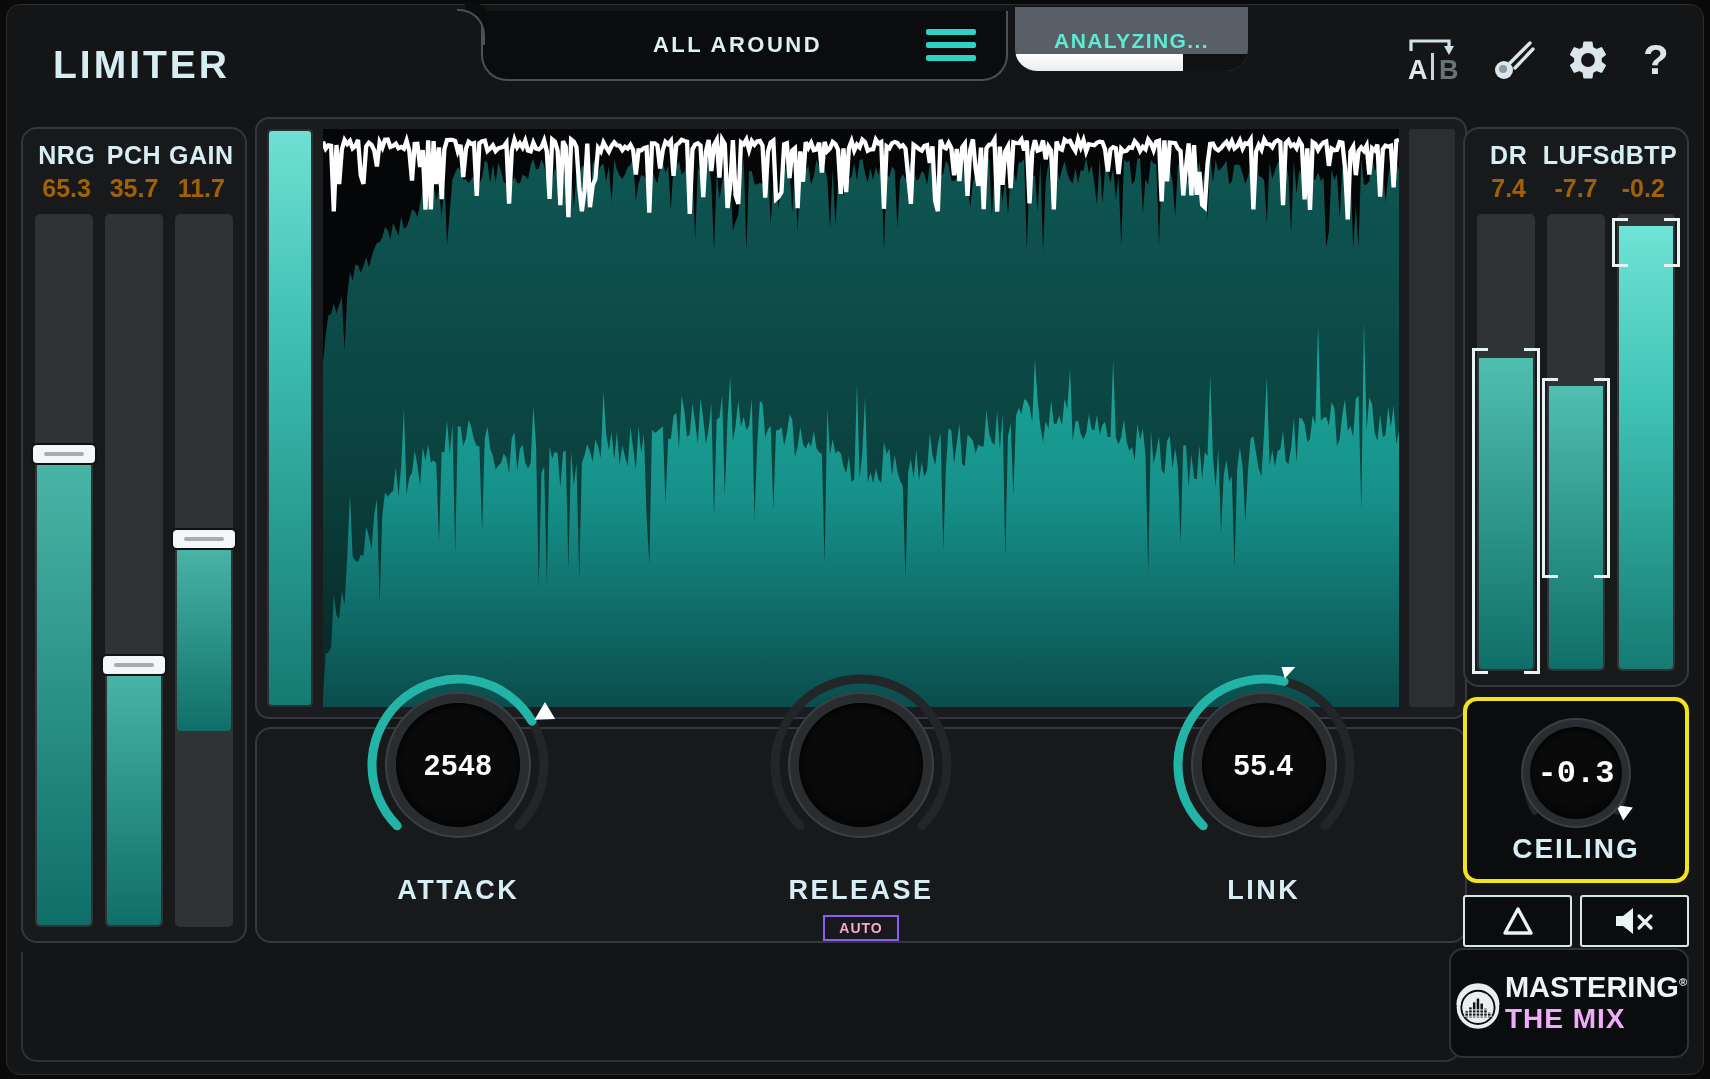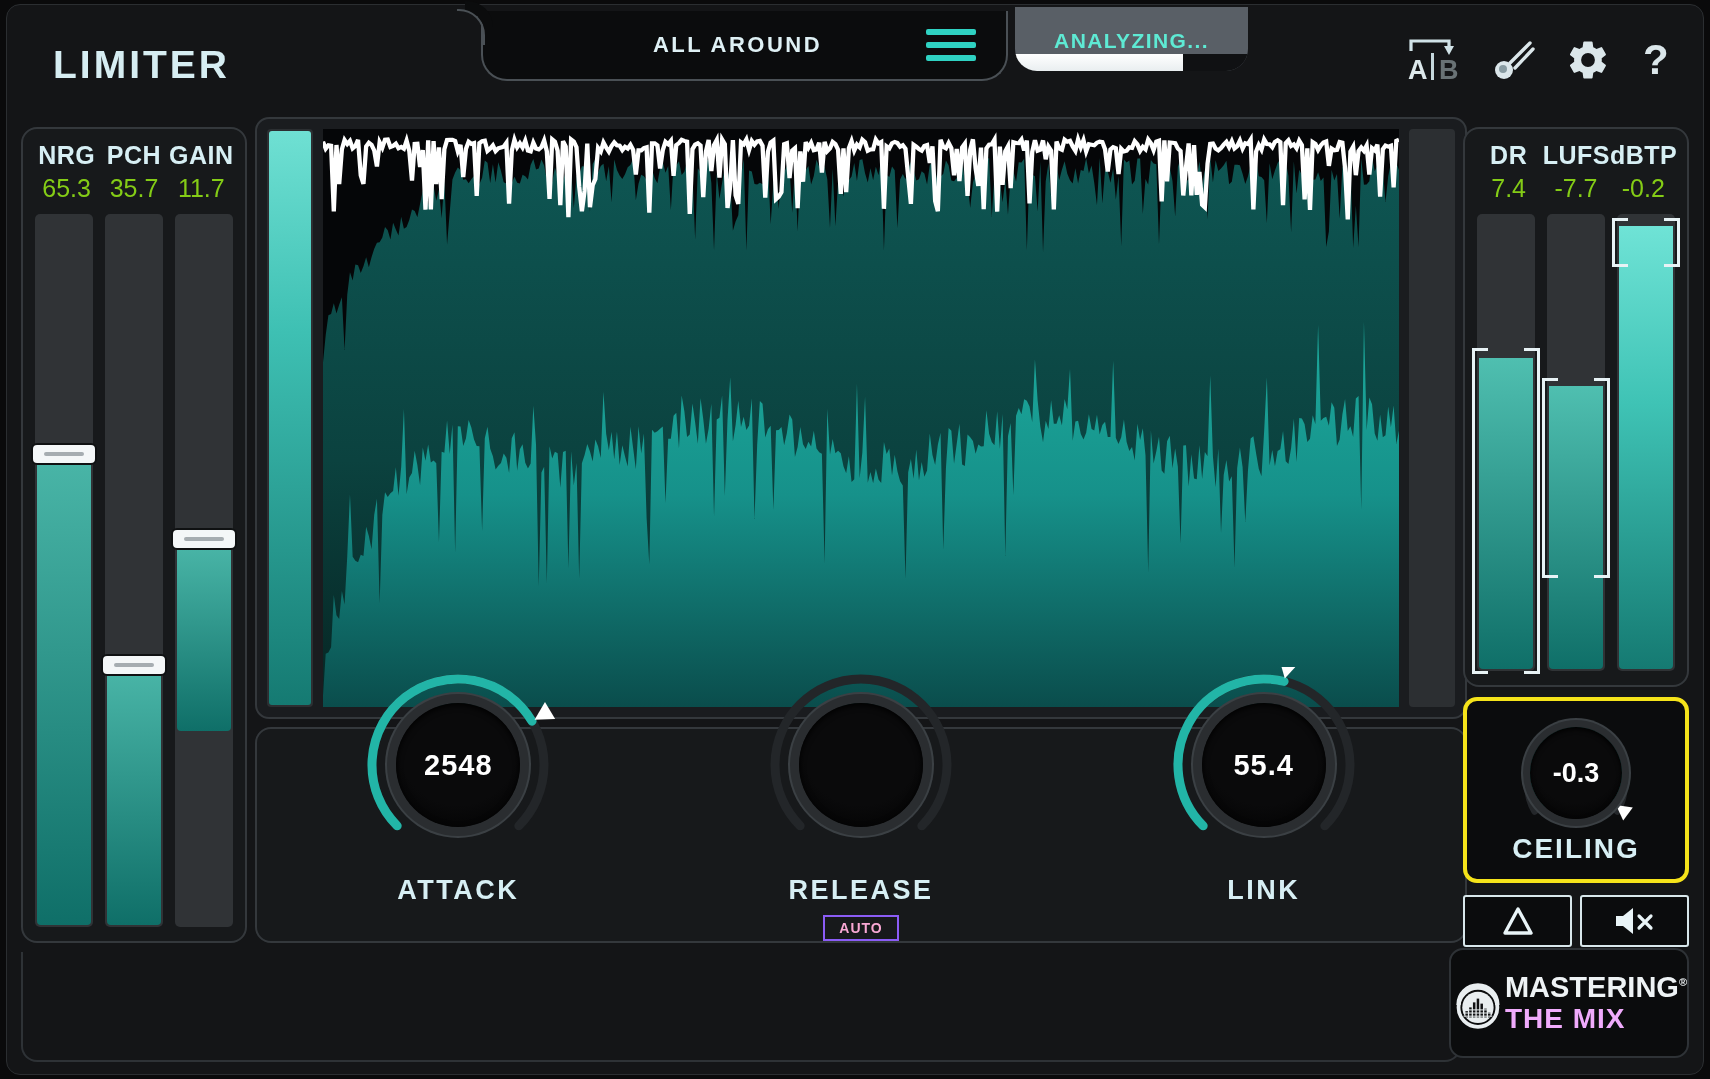--- a/index.html
+++ b/index.html
@@ -127,22 +127,22 @@
   .meter-head .col {
     width: 33%;
     text-align: center;
   }
   .meter-head .mlabel {
     font-size: 25px; font-weight: bold; letter-spacing: .5px;
     color: #d7eff4;
   }
   .meter-head .mval {
     margin-top: 4px;
-    font-size: 25px; font-weight: normal;
-    color: #84cc16;
+    font-size: 25px; font-weight: bold;
+    color: #a16207;
   }
   .faders {
     position:absolute; left: 12px; right: 12px;
     top: 85px; bottom: 14px;
     display:flex; justify-content: space-between;
   }
   .fader {
     position: relative;
     width: 58px;
     background: #303336;
@@ -297,21 +297,21 @@
   .ceiling-knob { position:relative; width: 150px; height: 122px; margin: 6px auto 0; }
   .ceiling-knob svg { position:absolute; left:0; top:0; }
   .ceiling-body {
     position:absolute; left: 29px; top: 20px;
     width: 92px; height: 92px;
     border-radius: 50%;
     background: radial-gradient(circle at 50% 35%, #0a0a0b 58%, #000 100%);
     box-shadow: 0 0 0 7px #2a2d30, 0 0 0 9px #3b4044, inset 0 2px 5px #000;
     display:flex; align-items:center; justify-content:center;
   }
-  .ceiling-val { font-size: 27px; font-weight: bold; color:#fff; }
+  .ceiling-val { font-size: 32px; font-weight: bold; color:#fff;font-family:Liberation Mono, monospace; }
   .ceiling-label {
     text-align:center; margin-top: 4px;
     font-size: 28px; font-weight: bold; letter-spacing: 2px;
     color: #d7eff4;
   }
   .ceil-buttons {
     position: absolute;
     right: 14px; top: 890px;
     width: 226px; height: 52px;
     display:flex; gap: 8px;

